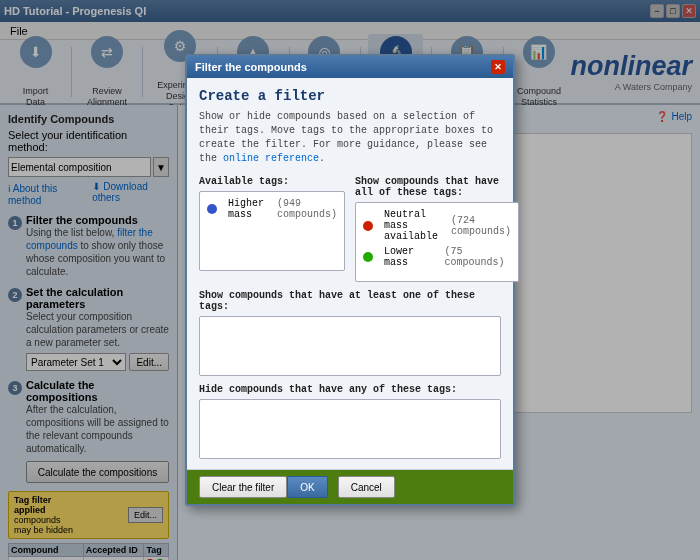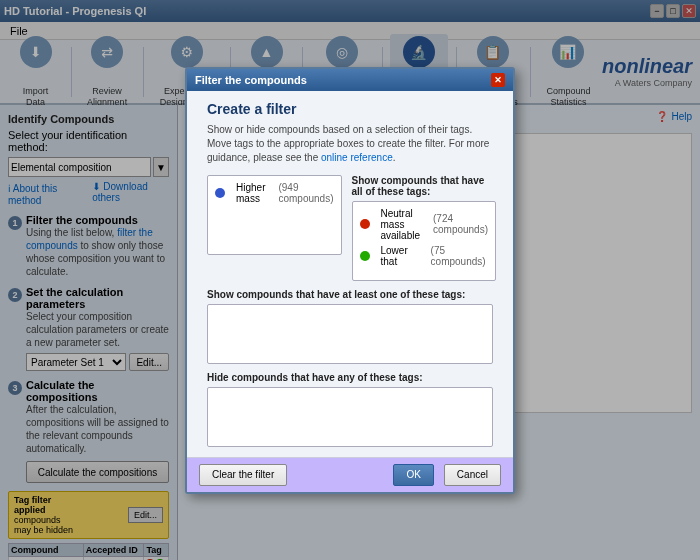--- a/index.html
+++ b/index.html
@@ -16,21 +16,21 @@
     .menu-item { padding: 0 6px; cursor: pointer; height: 100%; display: flex; align-items: center; }
 
     
     .toolbar { background: #e8eef5; height: 65px; display: flex; align-items: center; padding: 4px 8px; border-bottom: 2px solid #aab8c8; gap: 4px; }
     .toolbar-section { display: flex; flex-direction: column; align-items: center; min-width: 55px; cursor: pointer; padding: 2px 4px; }
     .toolbar-icon { width: 32px; height: 32px; background: #7a9cbf; border-radius: 16px; display: flex; align-items: center; justify-content: center; color: white; font-size: 14px; margin-bottom: 2px; }
     .toolbar-icon.active { background: #2a5a9c; }
     .toolbar-label { font-size: 9px; text-align: center; color: #333; line-height: 1.2; margin-top: 16px; }
     .toolbar-sep { width: 1px; height: 50px; background: #bbc8d8; margin: 0 4px; }
     .toolbar-logo { margin-left: auto; text-align: right; }
-    .toolbar-logo .brand { font-size: 20px; font-weight: bold; color: #2a5a9c; font-style: italic; }
+    .toolbar-logo .brand { font-size: 27px; font-weight: bold; color: #2a5a9c; font-style: italic; }
     .toolbar-logo .sub { font-size: 9px; color: #666; }
 
     
     .main-layout { display: flex; height: calc(560px - 22px - 18px - 65px); }
 
     
     .left-panel { width: 178px; background: #dce6f0; border-right: 1px solid #aab; padding: 8px; overflow-y: auto; }
     .section-title { font-weight: bold; font-size: 11px; margin-bottom: 4px; color: #222; }
     .identify-label { font-size: 11px; margin-bottom: 4px; }
     .dropdown-row { display: flex; align-items: center; gap: 2px; margin-bottom: 4px; }
@@ -65,34 +65,34 @@
     .help-link { position: absolute; top: 6px; right: 8px; color: #0066cc; font-size: 10px; cursor: pointer; }
     .chart-area { background: white; border: 1px solid #ccc; width: 100%; height: 280px; position: relative; display: flex; align-items: center; justify-content: center; color: #aaa; font-size: 12px; }
     .compound-label-bottom { font-size: 10px; color: #555; margin-top: 4px; text-align: center; }
     .section-complete { position: absolute; bottom: 0; right: 0; background: #5a8a5a; color: white; padding: 4px 10px; font-size: 11px; font-weight: bold; }
 
     
     .modal-overlay { position: absolute; top: 0; left: 0; width: 700px; height: 560px; background: rgba(0,0,0,0.3); z-index: 100; display: flex; align-items: center; justify-content: center; }
     .modal { background: #f0f4f8; border: 2px solid #5a7a9c; border-radius: 3px; width: 330px; box-shadow: 4px 4px 12px rgba(0,0,0,0.4); }
     .modal-titlebar { background: linear-gradient(to bottom, #4a7ab0, #2a5a90); color: white; padding: 4px 8px; display: flex; align-items: center; justify-content: space-between; font-size: 11px; font-weight: bold; }
     .modal-close { width: 14px; height: 14px; background: #cc2200; border-radius: 2px; display: flex; align-items: center; justify-content: center; color: white; font-size: 9px; cursor: pointer; }
-    .modal-body { padding: 10px 20px; }
+    .modal-body { padding: 10px 12px; font-family: Liberation Mono, monospace; }
     .modal-title { font-size: 14px; font-weight: bold; color: #1a3a6a; margin-bottom: 6px; }
     .modal-desc { font-size: 10px; color: #444; margin-bottom: 10px; line-height: 1.4; }
     .modal-desc a { color: #0066cc; }
     .modal-cols { display: flex; gap: 10px; }
     .modal-col { flex: 1; }
     .modal-col-title { font-size: 10px; font-weight: bold; margin-bottom: 4px; color: #222; }
     .modal-col-title span.show { color: #222; }
     .modal-list-box { border: 1px solid #aab; background: white; min-height: 80px; padding: 4px; border-radius: 2px; }
     .modal-tag { display: flex; align-items: center; gap: 11px; padding: 2px 3px; font-size: 10px; }
     .modal-section2 { margin-top: 8px; }
     .modal-section2 .modal-col-title { font-size: 10px; }
     .modal-empty-box { border: 1px solid #aab; background: white; height: 60px; border-radius: 2px; }
-    .modal-footer { display: flex; justify-content: space-between; align-items: center; padding: 6px 12px; background: #c4b5fd; border-top: 1px solid #ccd; }
+    .modal-footer { display: flex; align-items: center; padding: 6px 12px; background: #4d7c0f; border-top: 1px solid #ccd; }
     .modal-footer-btn { height: 22px; padding: 0 12px; border: 1px solid #888; background: linear-gradient(to bottom, #f5f5f5, #e0e0e0); font-size: 10px; cursor: pointer; border-radius: 2px; }
     .modal-footer-ok { background: linear-gradient(to bottom, #5a8abf, #3a6a9f); color: white; border-color: #2a5a9c; }
 
     .scroll-list { max-height: 200px; overflow-y: auto; }
   </style>
 </head>
 <body>
 
 <div class="title-bar">
   <span class="title-bar-text">HD Tutorial - Progenesis QI</span>
@@ -262,40 +262,41 @@
     </div>
     <div class="modal-body">
       <div class="modal-title">Create a filter</div>
       <div class="modal-desc">
         Show or hide compounds based on a selection of their tags. Move tags to the appropriate boxes to create the filter. For more guidance, please see the <a>online reference</a>.
       </div>
 
       <div class="modal-cols">
 
         <div class="modal-col">
+          <div class="modal-col-title">Available tags:</div>
           <div class="modal-list-box">
             <div class="modal-tag">
               <div style="width:10px;height:10px;border-radius:5px;background:#3355cc;flex-shrink:0;"></div>
               <span>Higher mass</span>
               <span style="color:#666;margin-left:2px;">(949 compounds)</span>
             </div>
           </div>
         </div>
 
         <div class="modal-col">
           <div class="modal-col-title"><span class="show">Show</span> compounds that have all of these tags:</div>
           <div class="modal-list-box">
             <div class="modal-tag">
               <div style="width:10px;height:10px;border-radius:5px;background:#cc2200;flex-shrink:0;"></div>
               <span>Neutral mass available</span>
               <span style="color:#666;margin-left:2px;">(724 compounds)</span>
             </div>
             <div class="modal-tag">
               <div style="width:10px;height:10px;border-radius:5px;background:#22aa00;flex-shrink:0;"></div>
-              <span>Lower that</span>
+              <span>Lower mass</span>
               <span style="color:#666;margin-left:2px;">(75 compounds)</span>
             </div>
           </div>
         </div>
       </div>
 
       <div class="modal-section2">
         <div class="modal-col-title">Show compounds that have at least one of these tags:</div>
         <div class="modal-empty-box"></div>
       </div>

